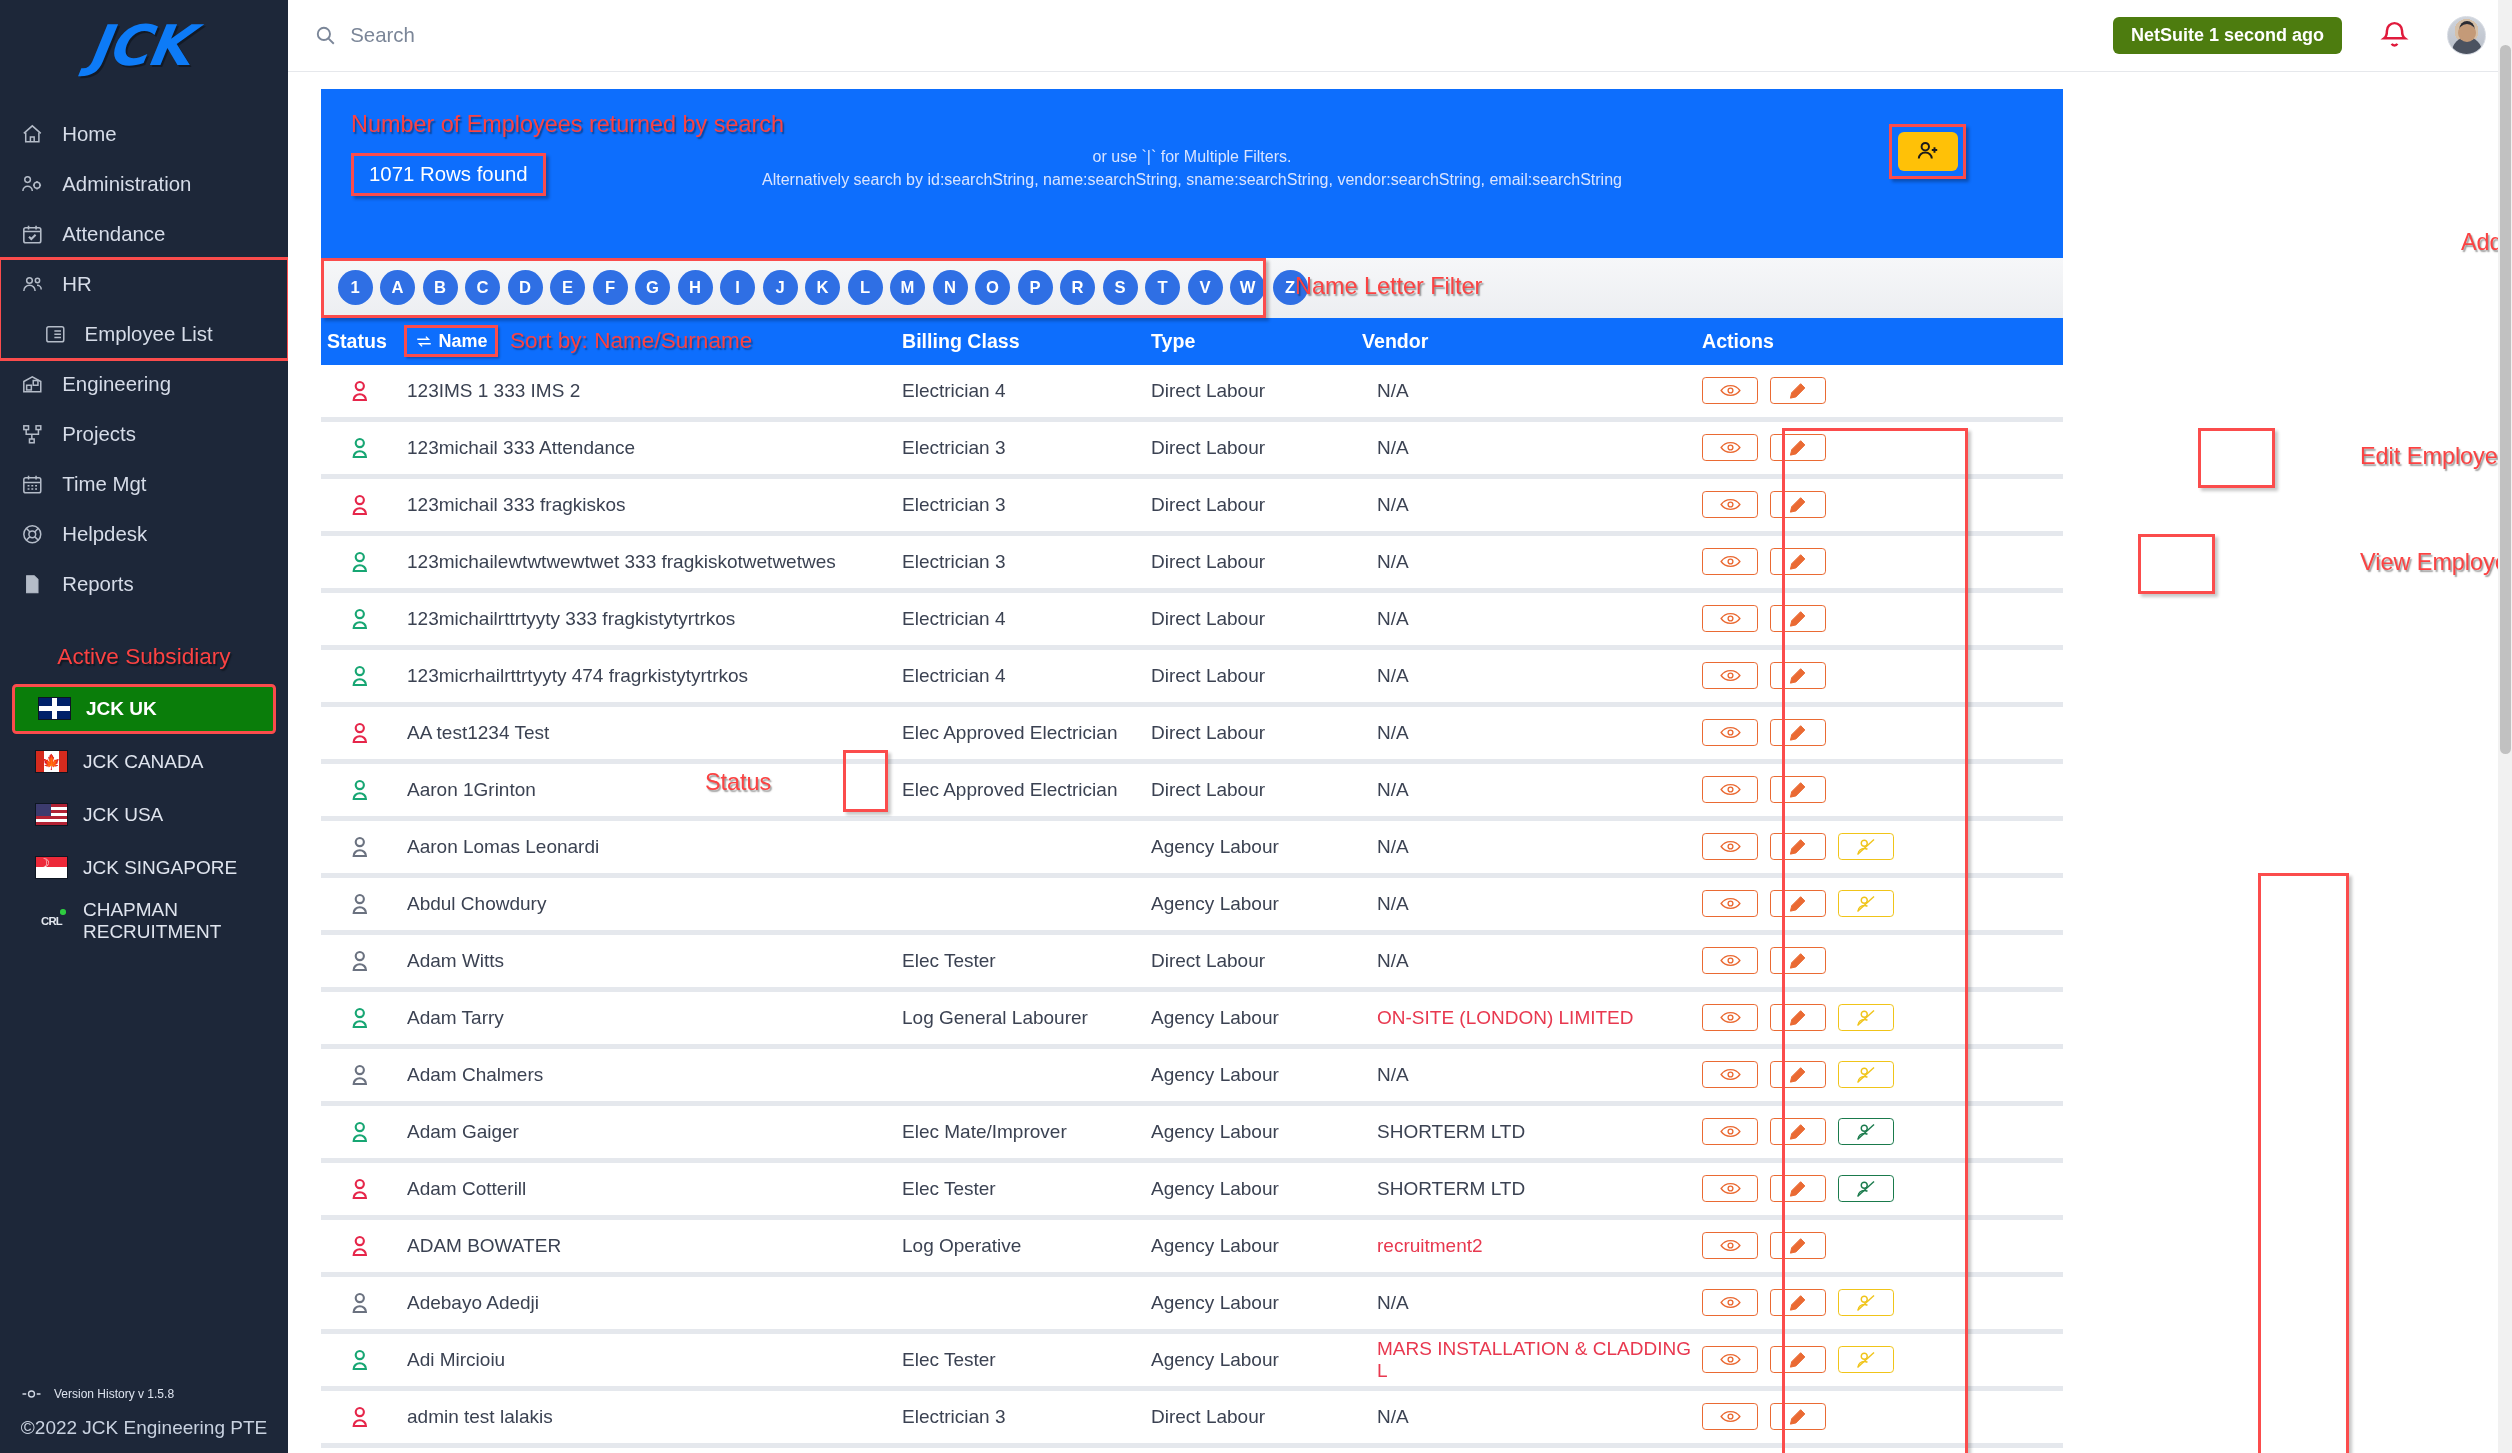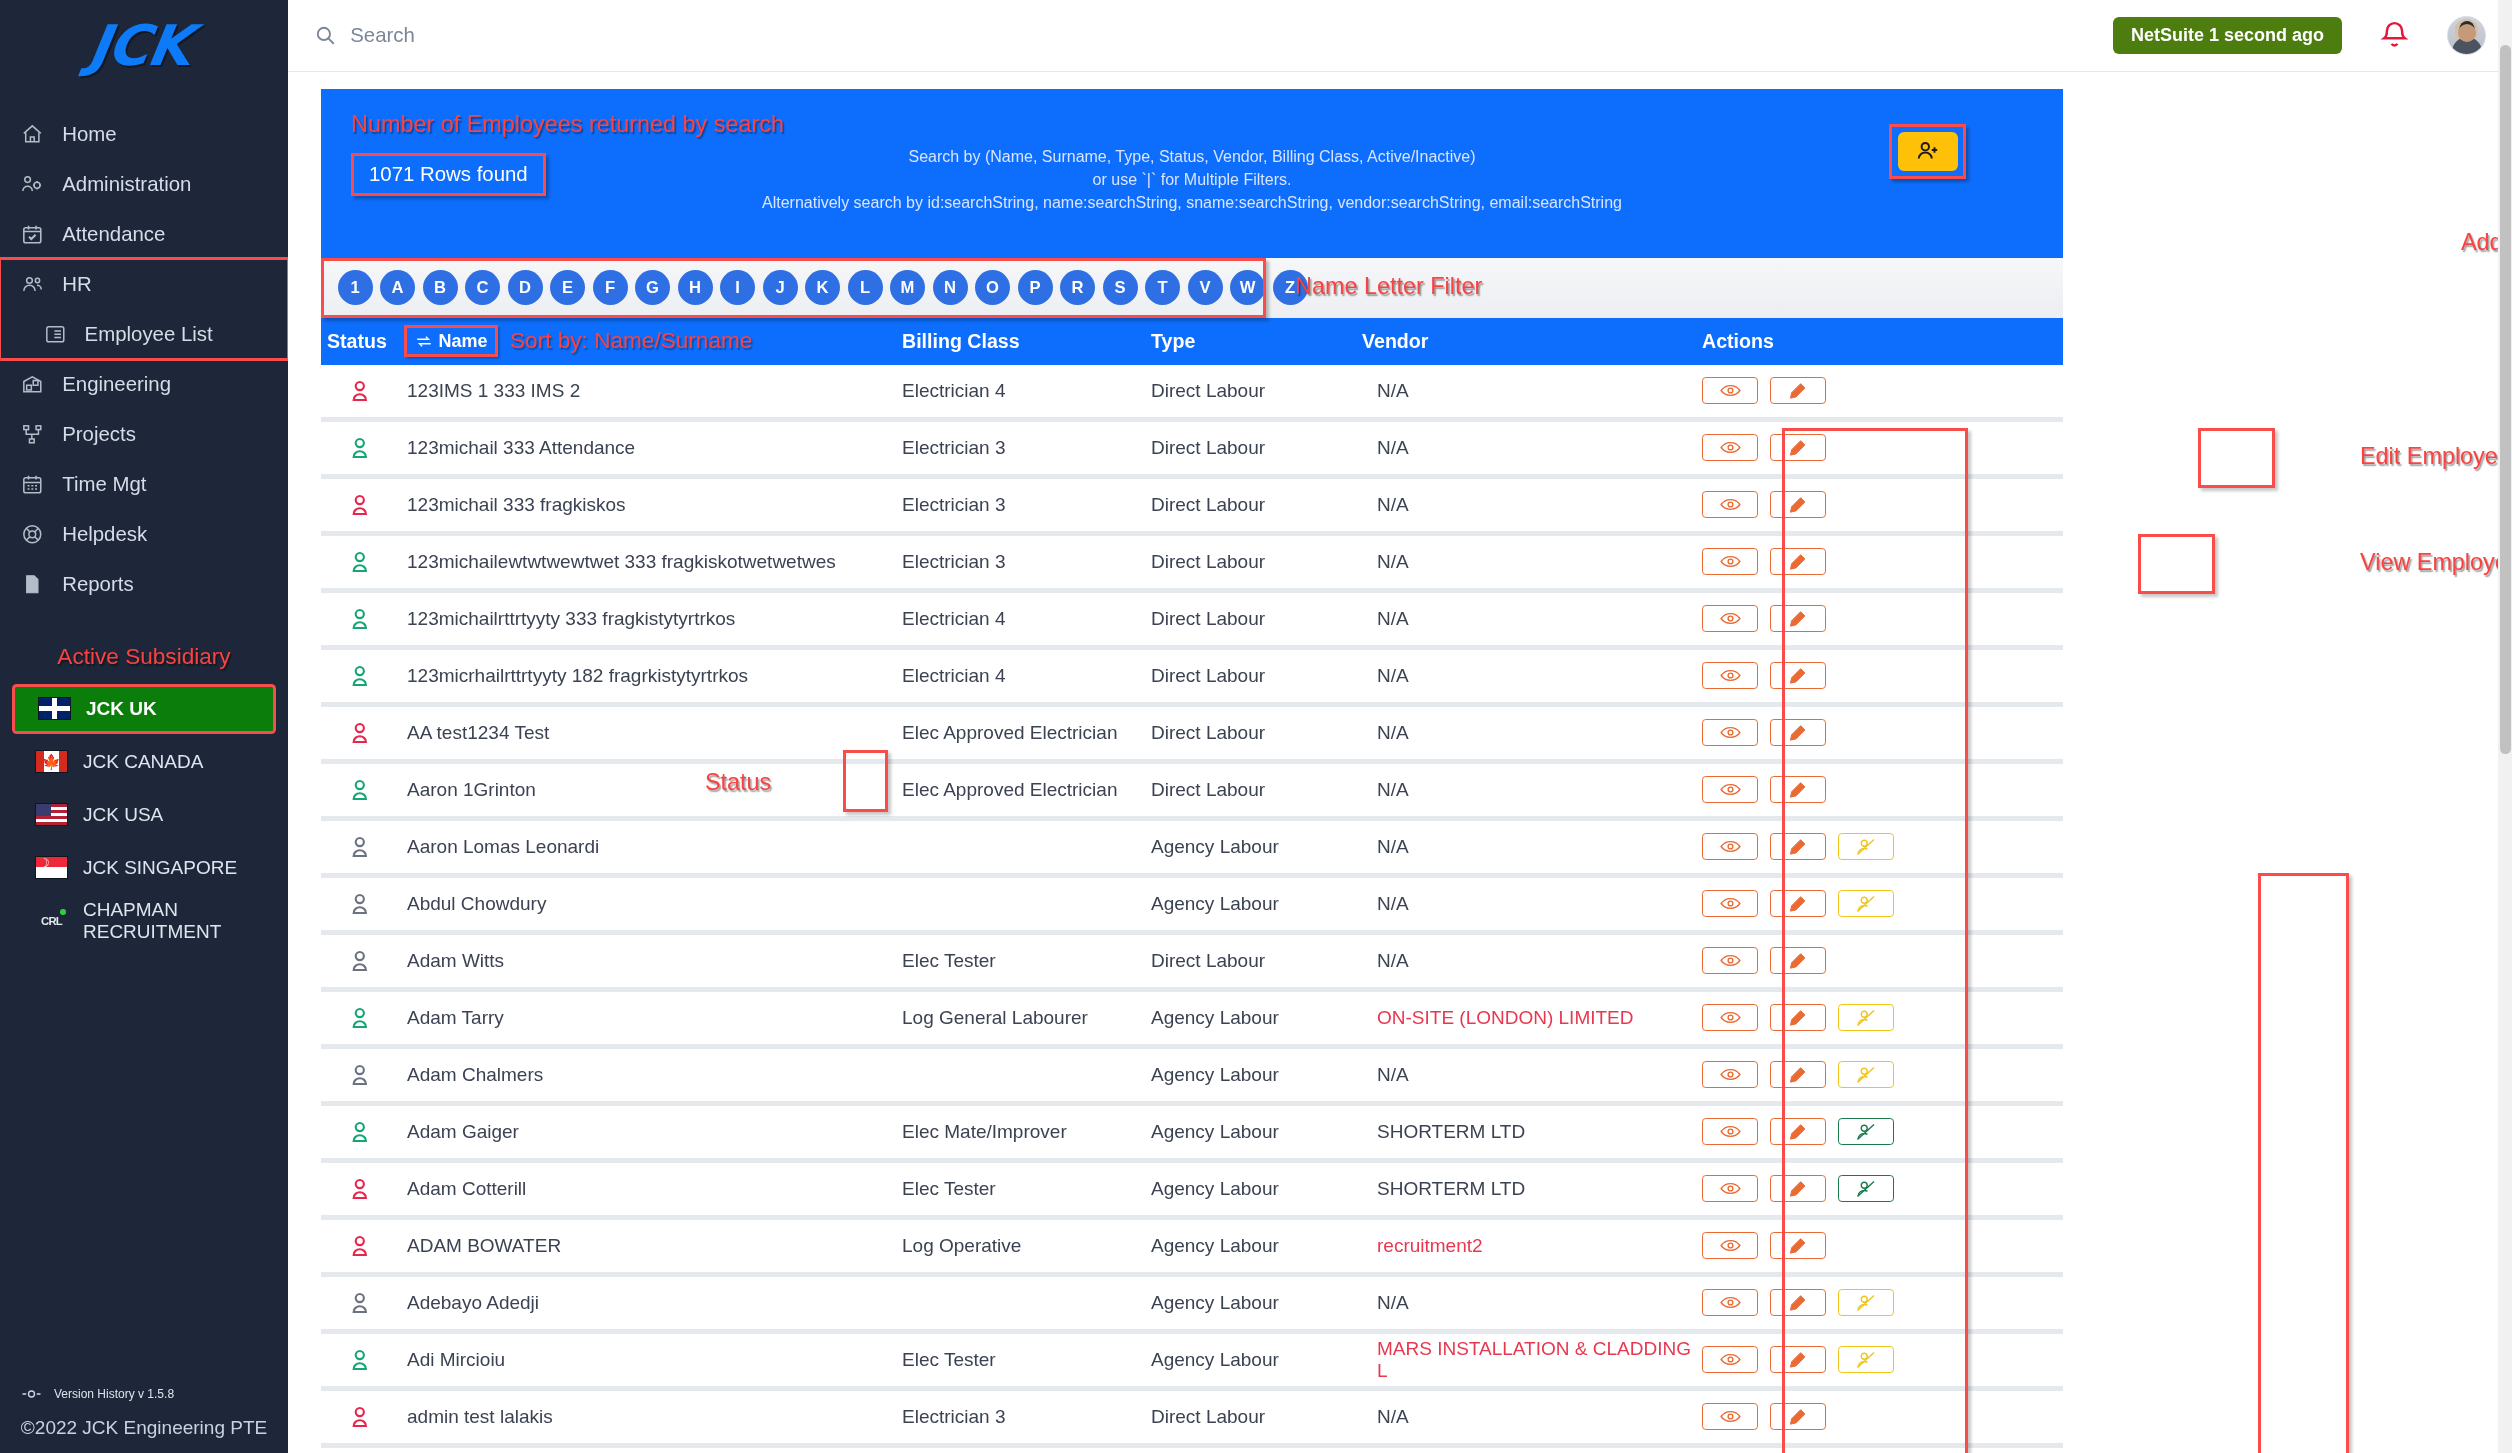--- a/index.html
+++ b/index.html
@@ -387,21 +387,20 @@
 
     <div class="content">
 
       <div class="banner">
         <div class="banner-left">
           <div class="ann-red">Number of Employees returned by search</div>
           <div class="rows-found">1071 Rows found</div>
         </div>
         <div class="banner-center">
           <div class="banner-sub">
-            <div>Search by (Name, Surname, Type, Status, Vendor, Billing Class, Active/Inactive)</div>
             <div>or use `|` for Multiple Filters.</div>
             <div>Alternatively search by id:searchString, name:searchString, sname:searchString, vendor:searchString, email:searchString</div>
           </div>
         </div>
         <div class="add-emp-wrap">
           <div class="add-emp-frame">
             <div class="add-emp-btn">
               <span>
                 <svg width="26" height="26" viewBox="0 0 24 24" fill="none" stroke="#1b1b1b" stroke-width="1.8">
                     <circle cx="9.5" cy="8" r="3.4"></circle>
@@ -627,21 +626,21 @@
             </div>
             <div class="trow">
               <div class="c-status">
          <span class="user-dot">
                   <svg width="19.6" height="24" viewBox="0 0 24 28" fill="none" stroke="#17a673" stroke-width="2.6">
       <circle cx="12" cy="8" r="5"></circle>
                     <path d="M4.5 25c0-4.1 3.4-7 7.5-7s7.5 2.9 7.5 7z"></path>
                   </svg>
                 </span>
        </div>
-       <div class="c-name">123micrhailrttrtyyty 182 fragrkistytyrtrkos</div>
+       <div class="c-name">123micrhailrttrtyyty 474 fragrkistytyrtrkos</div>
        <div class="c-bill">Electrician 4</div>
        <div class="c-type">Direct Labour</div>
        <div class="c-vendor ">N/A</div>
        <div class="c-act">
          <div class="act-btn">
            <span>
                     <svg width="21" height="15" viewBox="0 0 28 20" fill="none" stroke="#ea6a33" stroke-width="1.8">
       <path d="M1.5 10S6 3.5 14 3.5 26.5 10 26.5 10 22 16.5 14 16.5 1.5 10 1.5 10z"></path>
                       <circle cx="14" cy="10" r="3.2"></circle>
                     </svg>

